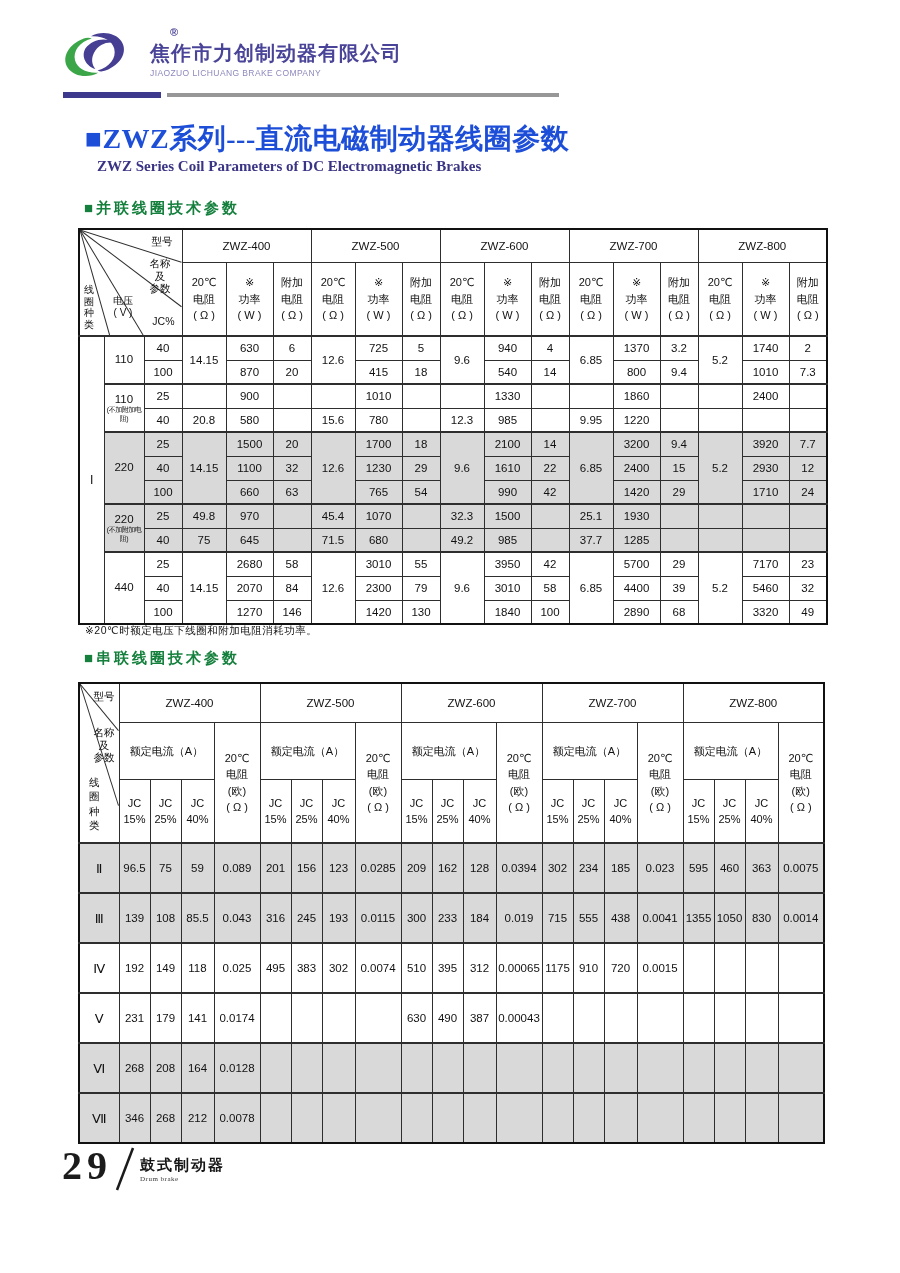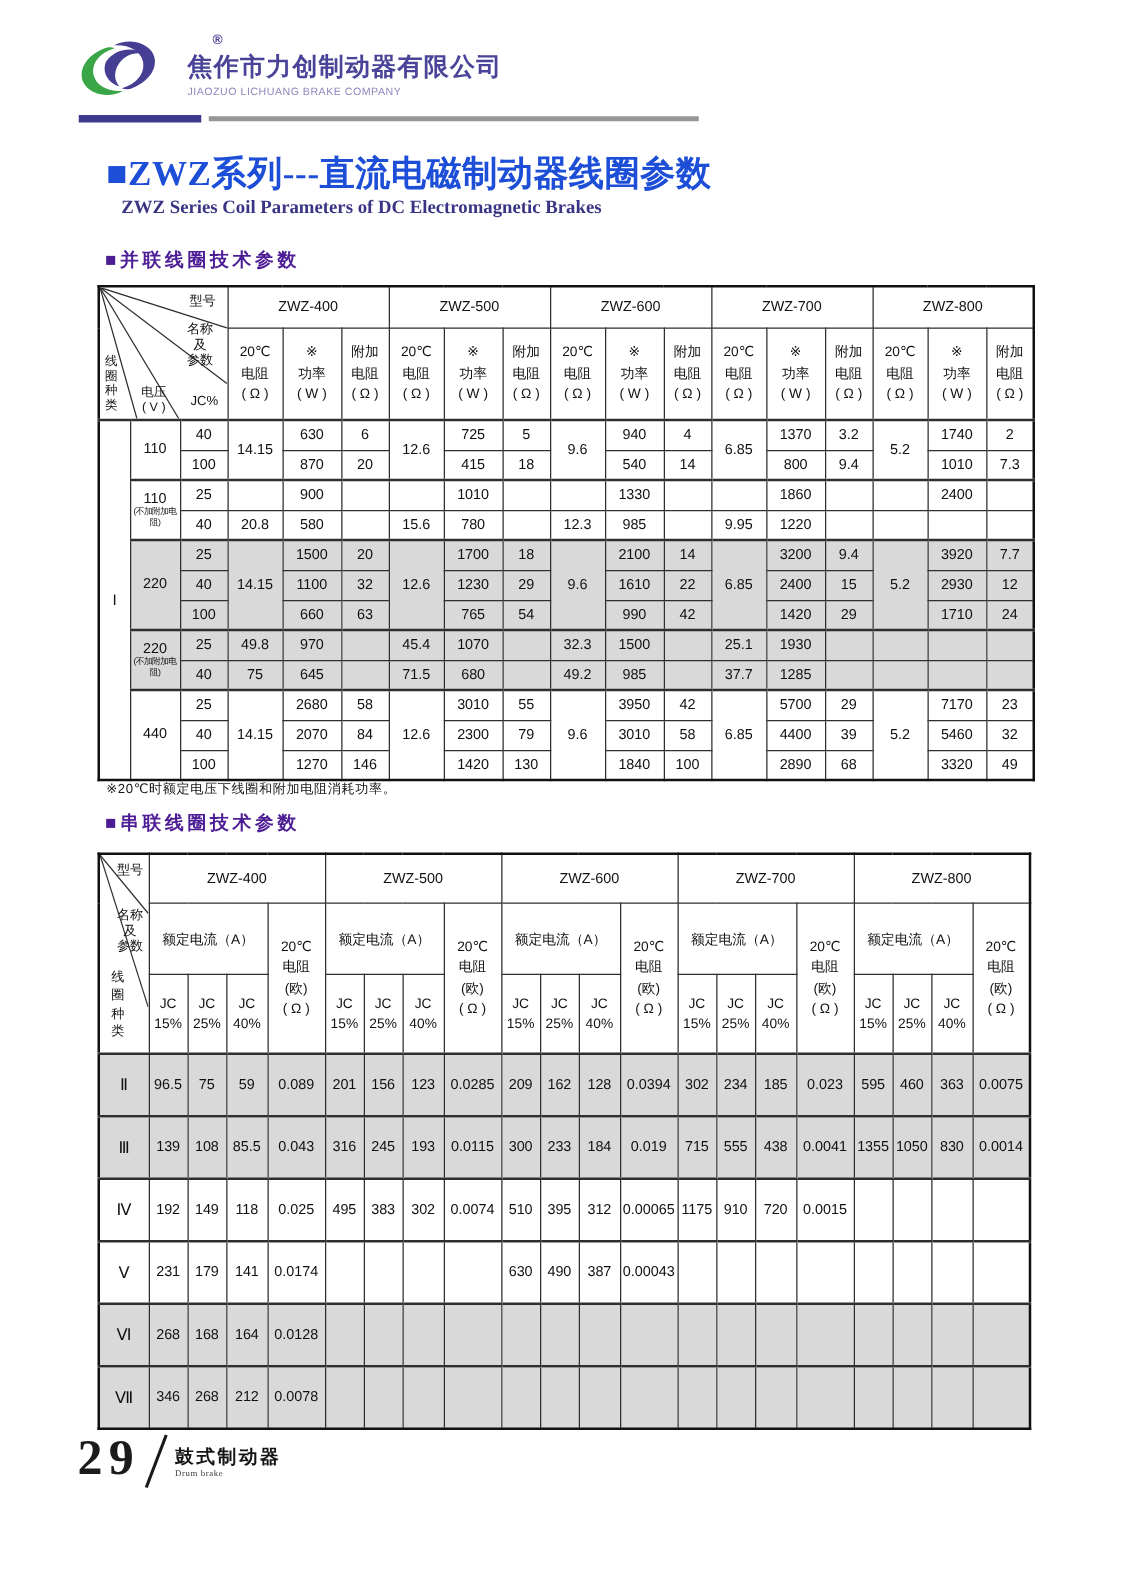--- a/index.html
+++ b/index.html
@@ -13,21 +13,21 @@
   .cotext{margin-left:10px;margin-top:16px;}
   .co-cn{font-size:20px;font-weight:bold;color:#4a4498;letter-spacing:1px;}
   .co-en{font-size:8.5px;color:#8d88bd;letter-spacing:0.4px;margin-top:1px;}
   .rule{position:absolute;left:63px;top:92px;width:496px;display:flex;align-items:center;gap:6px;}
   .rp{width:98px;height:6px;background:#3d3a8e;}
   .rg{flex:1;height:4px;background:#979797;}
 
   
   .title-cn{position:absolute;left:85px;top:120px;margin:0;font-family:"Liberation Serif","DejaVu Serif",serif;font-weight:bold;font-size:28px;color:#1d4ed8;letter-spacing:0.5px;}
   .title-en{position:absolute;left:97px;top:158px;margin:0;font-family:"Liberation Serif","DejaVu Serif",serif;font-weight:bold;font-size:15px;color:#3a3484;}
-  .sec{position:absolute;margin:0;font-size:15px;font-weight:bold;color:#4c1d95;letter-spacing:3px;}
+  .sec{position:absolute;margin:0;font-size:15px;font-weight:bold;color:#15803d;letter-spacing:3px;}
   .s1{left:84px;top:199px;}
   .s2{left:84px;top:649px;}
 
   
   table{border-collapse:collapse;table-layout:fixed;font-size:11px;color:#111;}
   .t1,.t2{position:absolute;left:78px;border:2.5px solid #111;}
   .t1{top:228px;}
   .t2{top:682px;}
   .t1 td,.t1 th,.t2 td,.t2 th{border:1px solid #2e2e2e;text-align:center;vertical-align:middle;padding:0 1px;font-weight:normal;overflow:hidden;}
   .pl{white-space:pre-line;line-height:1.5;}
@@ -50,21 +50,21 @@
   .t2 .coil-col{font-size:13px;}
 
   
   .cornerTd{position:relative;padding:0;}
   .cornerTd .diag{position:absolute;left:0;top:0;width:100%;height:100%;}
   .cornerTd .diag line{stroke:#2e2e2e;stroke-width:1;}
   .cornerTd .lbl{position:absolute;font-size:10.5px;white-space:pre-line;line-height:1.2;color:#111;}
   .t1c .l-model{top:5px;right:9px;}
   .t1c .l-name{top:27px;right:11px;text-align:center;}
   .t1c .l-jc{bottom:7px;right:7px;}
-  .t1c .l-volt{bottom:2px;left:33px;font-size:10px;}
+  .t1c .l-volt{bottom:16px;left:33px;font-size:10px;}
   .t1c .l-coil{bottom:5px;left:4px;font-size:10px;line-height:1.15;}
   .t2c .l-model{top:6px;right:4px;}
   .t2c .l-name{top:42px;right:4px;text-align:center;}
   .t2c .l-coil{bottom:10px;left:9px;line-height:1.35;}
 
   
   .pagefoot{position:absolute;left:62px;top:1146px;display:flex;align-items:flex-start;}
   .pno{font-family:"Liberation Serif","DejaVu Serif",serif;font-size:40px;font-weight:bold;letter-spacing:5px;color:#1b1b1b;line-height:1;}
   .slash{margin:0 0 0 2px;}
   .footlabels{margin-left:4px;margin-top:10px;font-family:Liberation Serif, serif;}
@@ -603,21 +603,21 @@
           <td></td>
           <td></td>
           <td></td>
           <td></td>
           <td></td>
           <td></td>
         </tr>
         <tr class="shaded">
           <td class="coil-col">Ⅵ</td>
           <td>268</td>
-          <td>168</td>
+          <td>208</td>
           <td>164</td>
           <td>0.0128</td>
           <td></td>
           <td></td>
           <td></td>
           <td></td>
           <td></td>
           <td></td>
           <td></td>
           <td></td>

